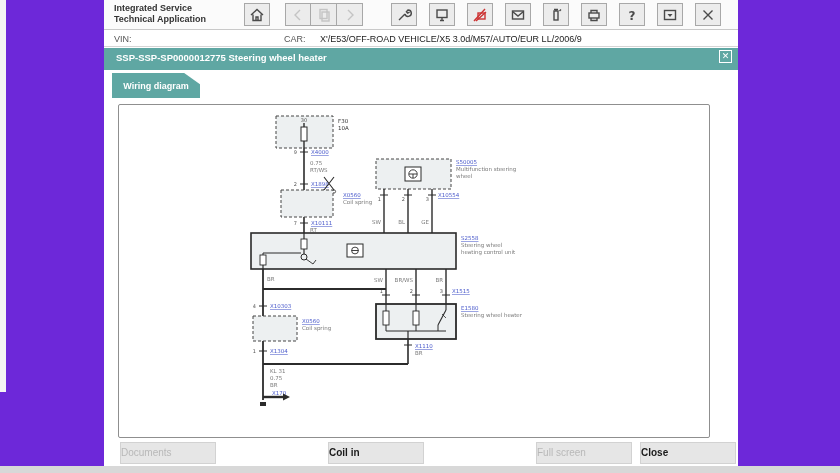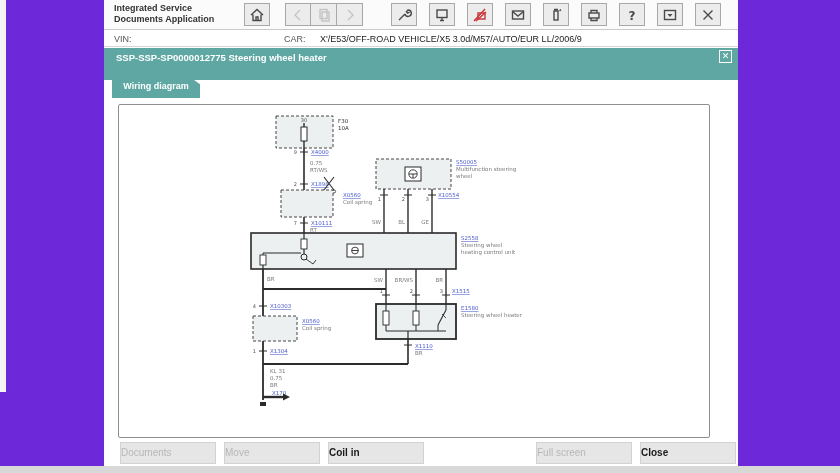--- a/index.html
+++ b/index.html
@@ -24,21 +24,21 @@
   .ic-red { stroke:#c33; fill:none; stroke-width:1.4; }
 
   
   .vinrow { position:absolute; left:0; top:31px; width:634px; height:16px; background:#fff;
             border-bottom:1px solid #d5d5d5; font-size:9px; color:#555; }
   .vin-label { position:absolute; left:10px; top:3px; }
   .car-label { position:absolute; left:180px; top:3px; }
   .car-value { position:absolute; left:216px; top:3px; color:#222; }
 
   
-  .docbar { position:absolute; left:0; top:48px; width:634px; height:32px; background:#5fa7a3; }
+  .docbar { position:absolute; left:0; top:48px; width:634px; height:22px; background:#5fa7a3; }
   .docbar-title { position:absolute; left:12px; top:4px; font-size:9.5px; font-weight:bold; color:#fff; }
   .docbar-close { position:absolute; right:6px; top:2px; width:13px; height:13px; border:1px solid #fff;
                   display:flex; align-items:center; justify-content:center; color:#fff; font-size:9px; line-height:9px; }
 
   
   .tab { position:absolute; left:8px; top:73px; width:88px; height:25px; background:#5fa7a3;
          color:#fff; font-size:9px; font-weight:bold; display:flex; align-items:center; justify-content:center;
          clip-path:polygon(0 0, 82% 0, 100% 45%, 100% 100%, 0 100%); }
 
   
@@ -63,21 +63,21 @@
 
 <div class="page">
   <div class="left-strip"></div>
   <div class="bottom-strip"></div>
 
   <div class="window">
 
     <div class="header">
       <div class="app-title">
         <div>Integrated Service</div>
-        <div>Documents Application</div>
+        <div>Technical Application</div>
       </div>
 
       <div class="tbtn" style="left:140px">
         <span>
           <svg width="16" height="16" viewBox="0 0 16 16">
               <path class="ic" d="M2 8 L8 2.5 L14 8 M4 7.5 V13.5 H12 V7.5 M7 13.5 V10 H9 V13.5"></path>
             </svg>
         </span>
       </div>
       <div class="tbtn" style="left:181px">
@@ -343,20 +343,19 @@
           <text class="tb" x="153" y="290">X170</text>
           <line x1="144" y1="292" x2="164" y2="292" stroke="#2b2b2b" stroke-width="2.4"></line>
           <path d="M164 288.5 L171 292 L164 295.5 Z" fill="#2b2b2b"></path>
           <rect x="141" y="297" width="6" height="4" fill="#2b2b2b"></rect>
         </g>
       </svg>
     </div>
 
     <div class="footer">
       <button class="fbtn off" style="left:16px">Documents</button>
-      <button class="fbtn off" style="left:120px">Move</button>
       <button class="fbtn on" style="left:224px">Coil in</button>
       <button class="fbtn off" style="left:432px">Full screen</button>
       <button class="fbtn on" style="left:536px">Close</button>
     </div>
 
   </div>
 </div>
 
 </body></html>

